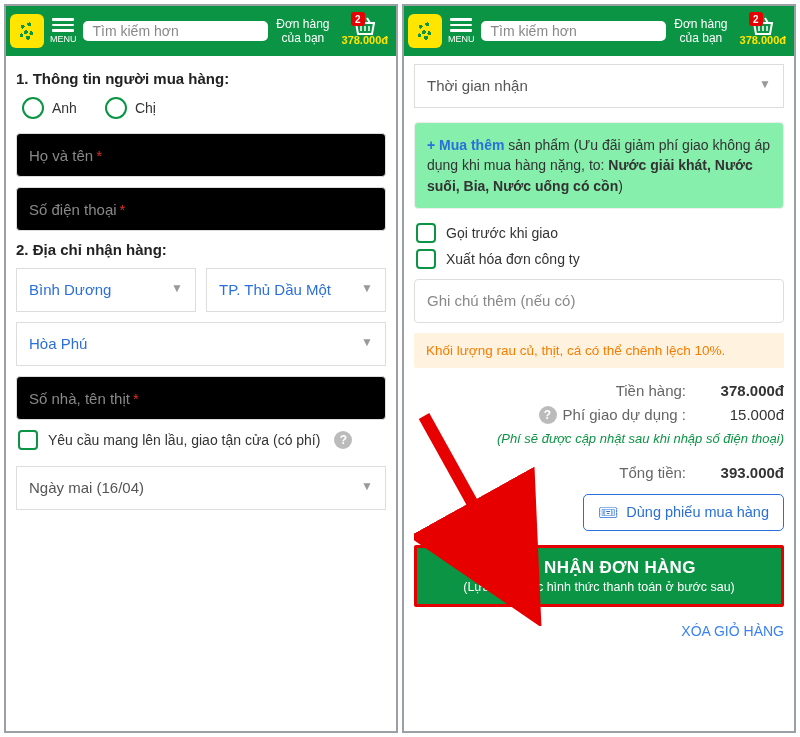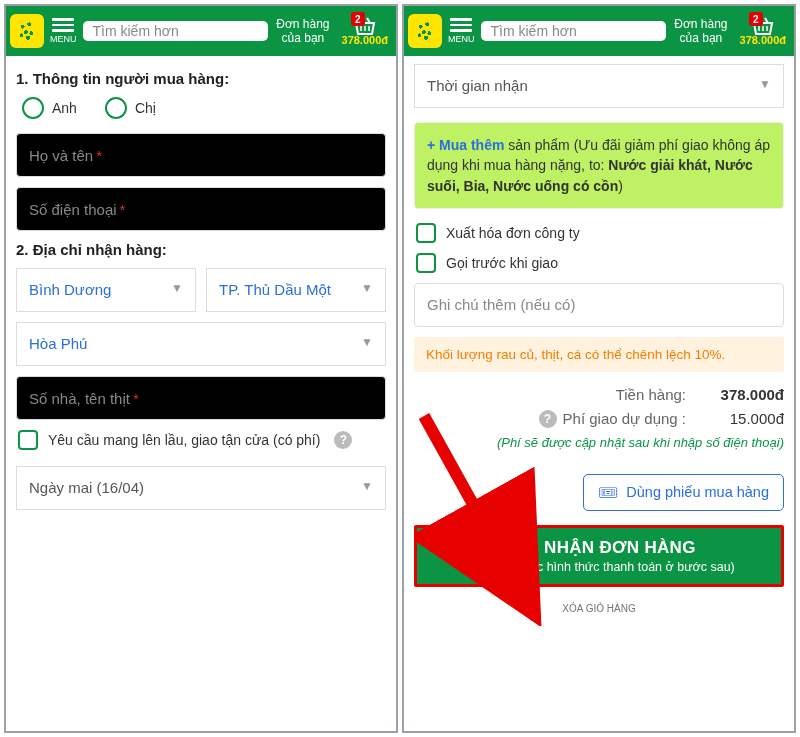--- a/index.html
+++ b/index.html
@@ -100,21 +100,21 @@
   .select.gray { color: #555; }
   .caret { color:#999; font-size:12px; }
   .hint-icon {
     width: 18px;height:18px;border-radius:50%;background:#bbb;color:#fff;
     display:inline-flex;align-items:center;justify-content:center;font-size:12px;font-weight:bold;
     margin-left:4px;
   }
 
   
   .upsell {
-    border:1px solid #eee;border-radius:4px;background:#bef264;
+    border:1px solid #eee;border-radius:4px;background:#86efac;
     padding:12px 12px; font-size:14px; line-height:1.45; margin: 14px 0;
   }
   .upsell .plus { color:#2a6fdb; font-weight:bold;}
   .note-field {
     border:1px solid #ddd;border-radius:4px;height:44px;
     display:flex;align-items:center;padding:0 12px;color:#888;font-size:15px;
     margin: 10px 0;
   }
   .warn {
     background:#fff3e0;color:#f57c00;font-size:13.5px;
@@ -131,21 +131,21 @@
     float:right; margin:6px 0 14px; font-size:14.5px;
   }
   .voucher-icon{color:#2a6fdb;font-size:16px;}
   .confirm-wrap { clear:both; border:3px solid #e60000; border-radius:2px; }
   .confirm {
     background:#0b9444;color:#fff;text-align:center;
     padding:10px 8px;
   }
   .confirm .big{font-weight:bold;font-size:17px;letter-spacing:.3px;}
   .confirm .sm{font-size:12.5px;margin-top:2px;}
-  .clear-cart{ text-align:center;color:#737373;font-size:10px;margin-top:16px;font-weight:500;}
+  .clear-cart{ text-align:right;color:#3b82f6;font-size:14px;margin-top:16px;font-weight:500;}
 
   .arrow {
     position:absolute; pointer-events:none;
   }
 </style>
 </head>
 <body>
 
 <div class="screen">
   <div class="header">
@@ -267,46 +267,50 @@
   <div class="content content2">
     <div class="select gray" style="margin-top:8px">
       <span>Thời gian nhận</span>
       <span class="caret">▼</span>
     </div>
 
     <div class="upsell">
       <span class="plus">+ Mua thêm</span><span> sản phẩm (Ưu đãi giảm phí giao không áp dụng khi mua hàng nặng, to: </span><b>Nước giải khát, Nước suối, Bia, Nước uống có cồn</b><span>)</span>
     </div>
 
+    <div class="check-row" style="margin:6px 0">
+      <span class="checkbox"></span>
+      <span>Gọi trước khi giao</span>
+    </div>
     <div class="check-row" style="margin:6px 0 10px">
       <span class="checkbox"></span>
       <span>Xuất hóa đơn công ty</span>
-    </div>
-    <div class="check-row" style="margin:6px 0">
-      <span class="checkbox"></span>
-      <span>Gọi trước khi giao</span>
     </div>
 
     <div class="note-field">
       <span>Ghi chú thêm (nếu có)</span>
     </div>
 
     <div class="warn">Khối lượng rau củ, thịt, cá có thể chênh lệch 10%.</div>
 
     <div class="totals">
       <div class="trow">
         <span class="lbl">Tiền hàng:</span>
         <span class="val">378.000đ</span>
       </div>
       <div class="trow">
         <span class="hint-icon">?</span>
         <span class="lbl">Phí giao dự dụng :</span>
         <span class="val" style="font-weight:normal">15.000đ</span>
       </div>
       <div class="note-phi">(Phí sẽ được cập nhật sau khi nhập số điện thoại)</div>
+      <div class="trow">
+        <span class="lbl">Tổng tiền:</span>
+        <span class="val">393.000đ</span>
+      </div>
     </div>
 
     <div class="voucher">
       <span class="voucher-icon">🎟</span>
       <span>Dùng phiếu mua hàng</span>
     </div>
 
     <div class="confirm-wrap">
       <div class="confirm">
         <div class="big">XÁC NHẬN ĐƠN HÀNG</div>

